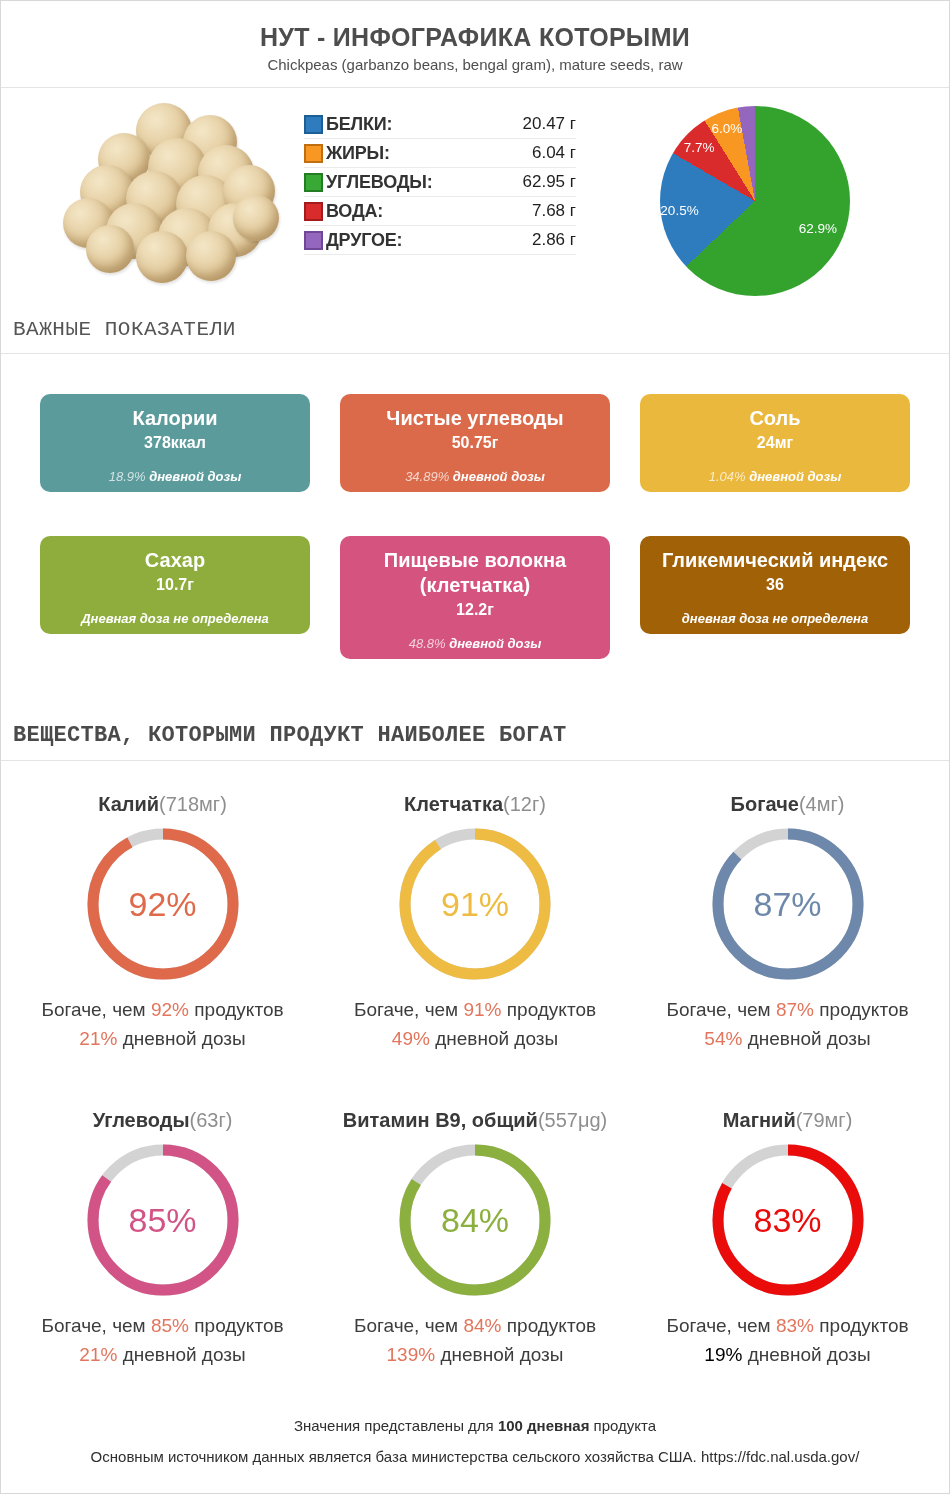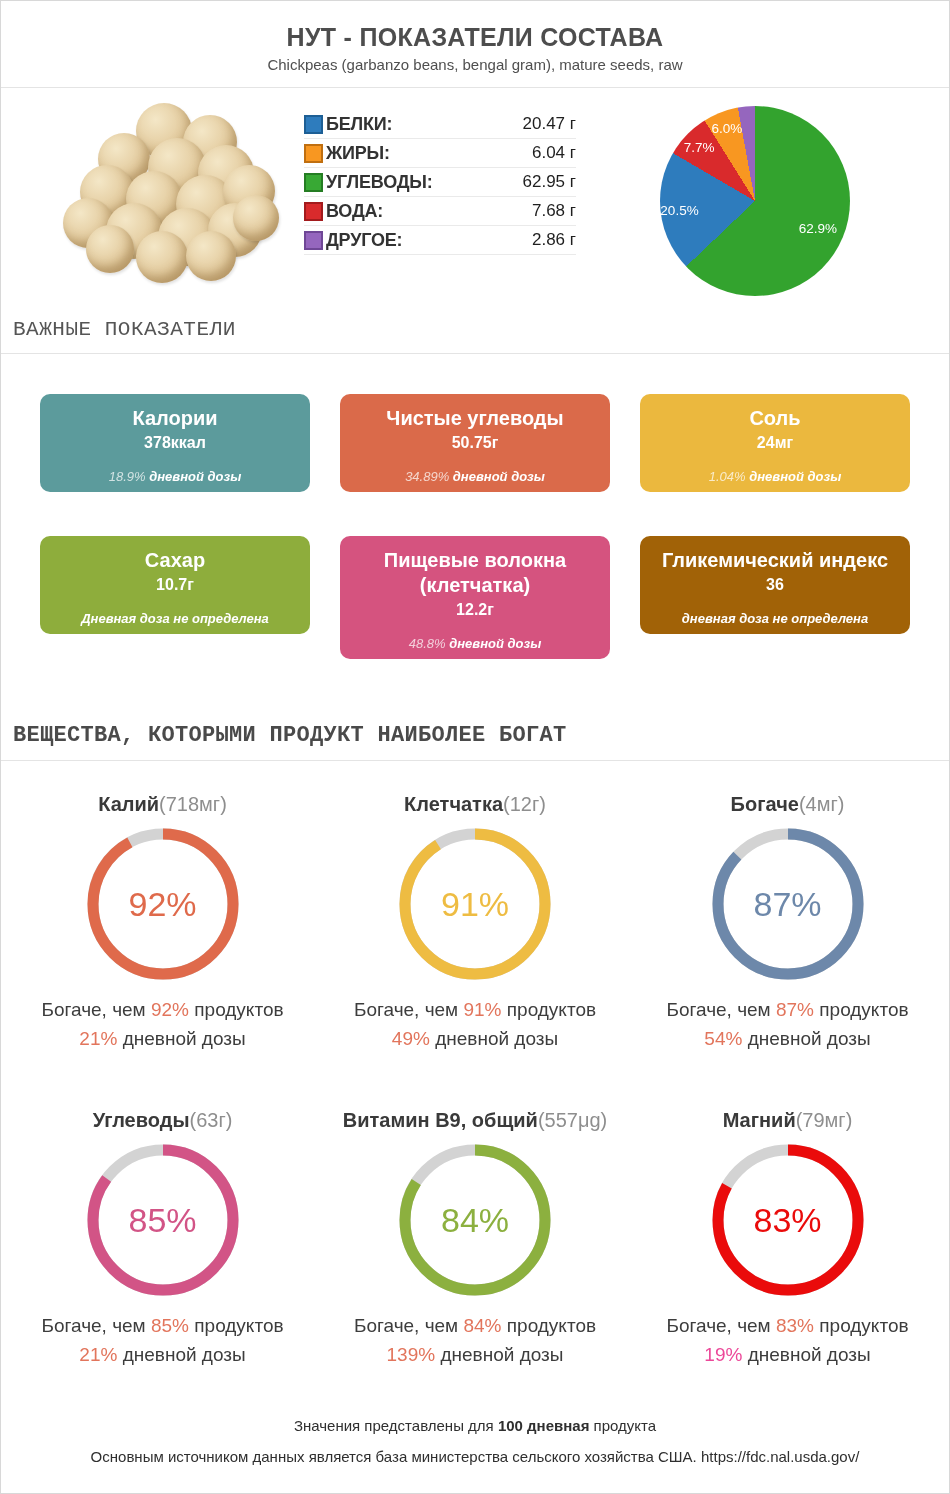--- a/index.html
+++ b/index.html
@@ -49,21 +49,21 @@
   
   .footer{margin-top:42px;text-align:center;font-size:15px;color:#2f2f2f;line-height:2.05;}
   .footer b{font-weight:700;}
   .flink{color:inherit;}
 </style>
 </head>
 <body>
 
 <div class="page">
 
-  <div class="title">НУТ - ПОКАЗАТЕЛИ СОСТАВА</div>
+  <div class="title">НУТ - ИНФОГРАФИКА КОТОРЫМИ</div>
   <div class="subtitle">Chickpeas (garbanzo beans, bengal gram), mature seeds, raw</div>
   <hr class="divider">
 
   <div class="top-section">
     <div class="chickpeas">
       <i class="pea" style="left:78px;top:0;width:56px;height:56px;"></i>
       <i class="pea" style="left:125px;top:12px;width:54px;height:54px;"></i>
       <i class="pea" style="left:40px;top:30px;width:52px;height:52px;"></i>
       <i class="pea" style="left:90px;top:35px;width:58px;height:58px;"></i>
       <i class="pea" style="left:140px;top:42px;width:56px;height:56px;"></i>
@@ -219,21 +219,21 @@
       </div>
     </div>
     <div class="ring-cell">
       <div class="ring-label"><span class="rname">Магний</span><span class="ramount">(79мг)</span></div>
       <div class="ring-wrap"><svg width="160" height="160" viewBox="0 0 160 160">
             <circle cx="80" cy="80" r="70" fill="none" stroke="#d3d3d3" stroke-width="11"></circle>
             <circle cx="80" cy="80" r="70" fill="none" stroke="#ea0b0b" stroke-width="11" stroke-dasharray="365.1 439.8" transform="rotate(-90 80 80)"></circle>
           </svg><span class="ring-center" style="color: rgb(234, 11, 11);">83%</span></div>
       <div class="ring-texts">
         <div class="ring-text"><span>Богаче, чем </span><span class="hl" style="color: rgb(226, 117, 92);">83%</span><span> продуктов</span></div>
-        <div class="ring-text"><span class="hl" style="color: #ec4899;">19%</span><span> дневной дозы</span></div>
+        <div class="ring-text"><span class="hl" style="color: #000000;">19%</span><span> дневной дозы</span></div>
       </div>
     </div>
   </div>
 
   <div class="footer">
     <div class="footer-line"><span>Значения представлены для </span><b>100 дневная</b><span> продукта</span></div>
     <div class="footer-line"><span>Основным источником данных является база министерства сельского хозяйства США. </span><span class="flink">https://fdc.nal.usda.gov/</span></div>
 
   </div>
 

